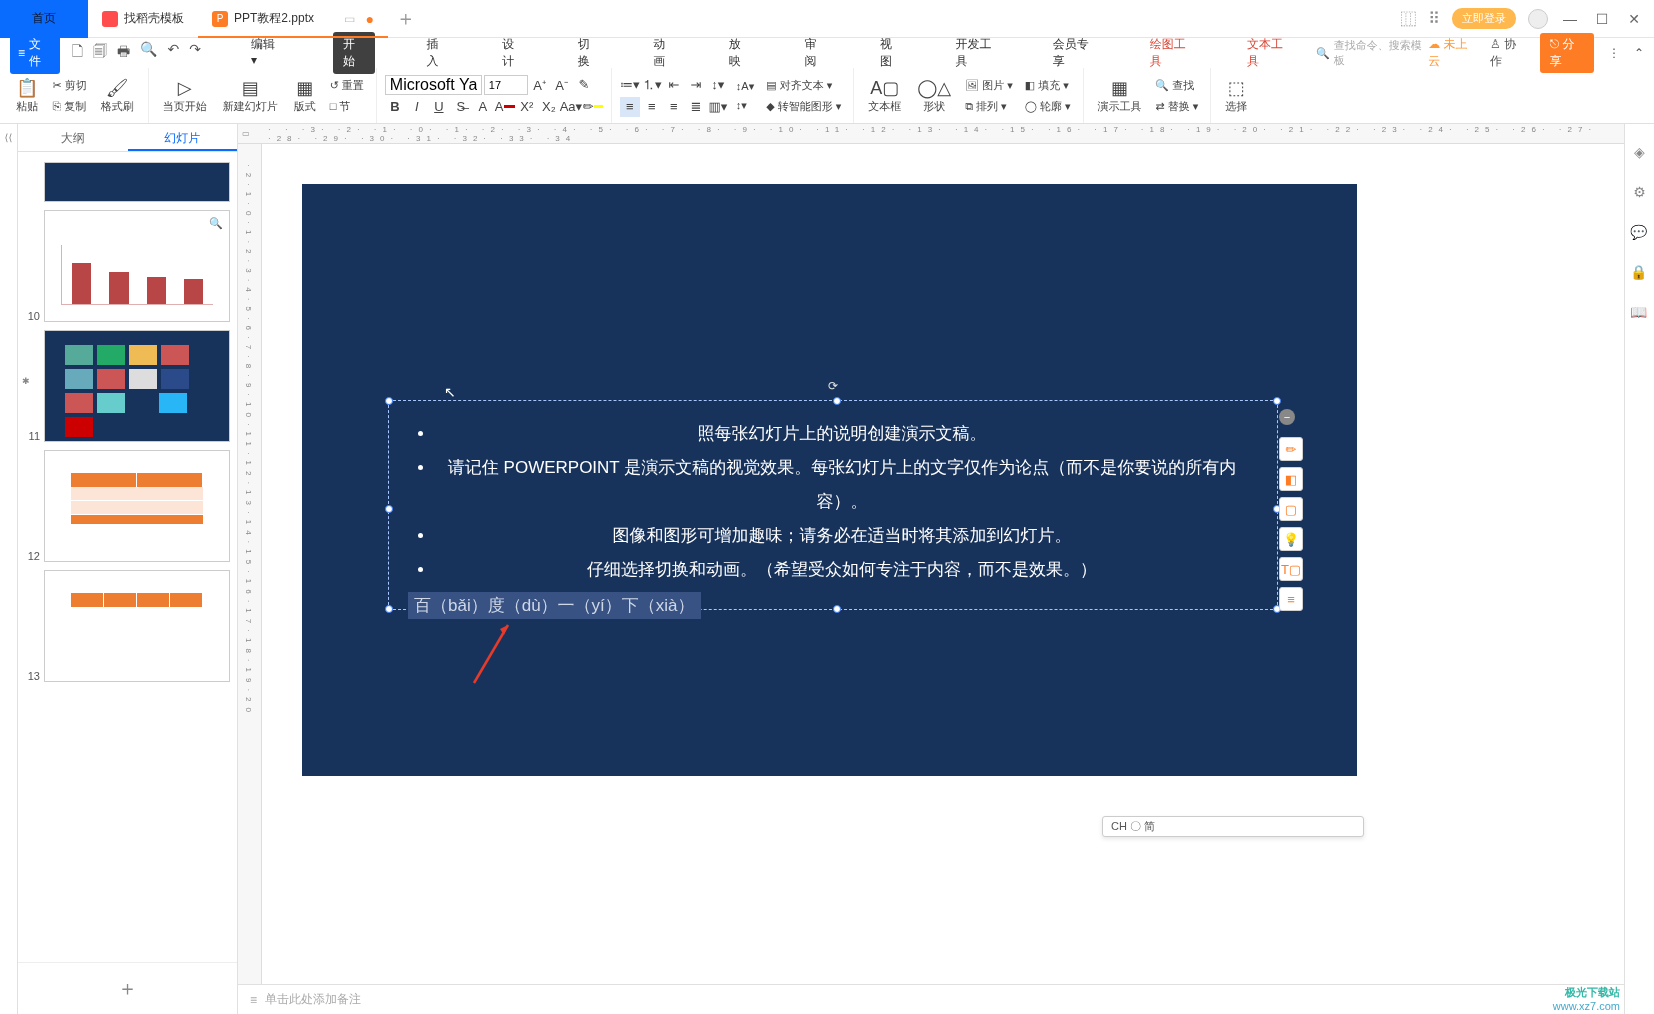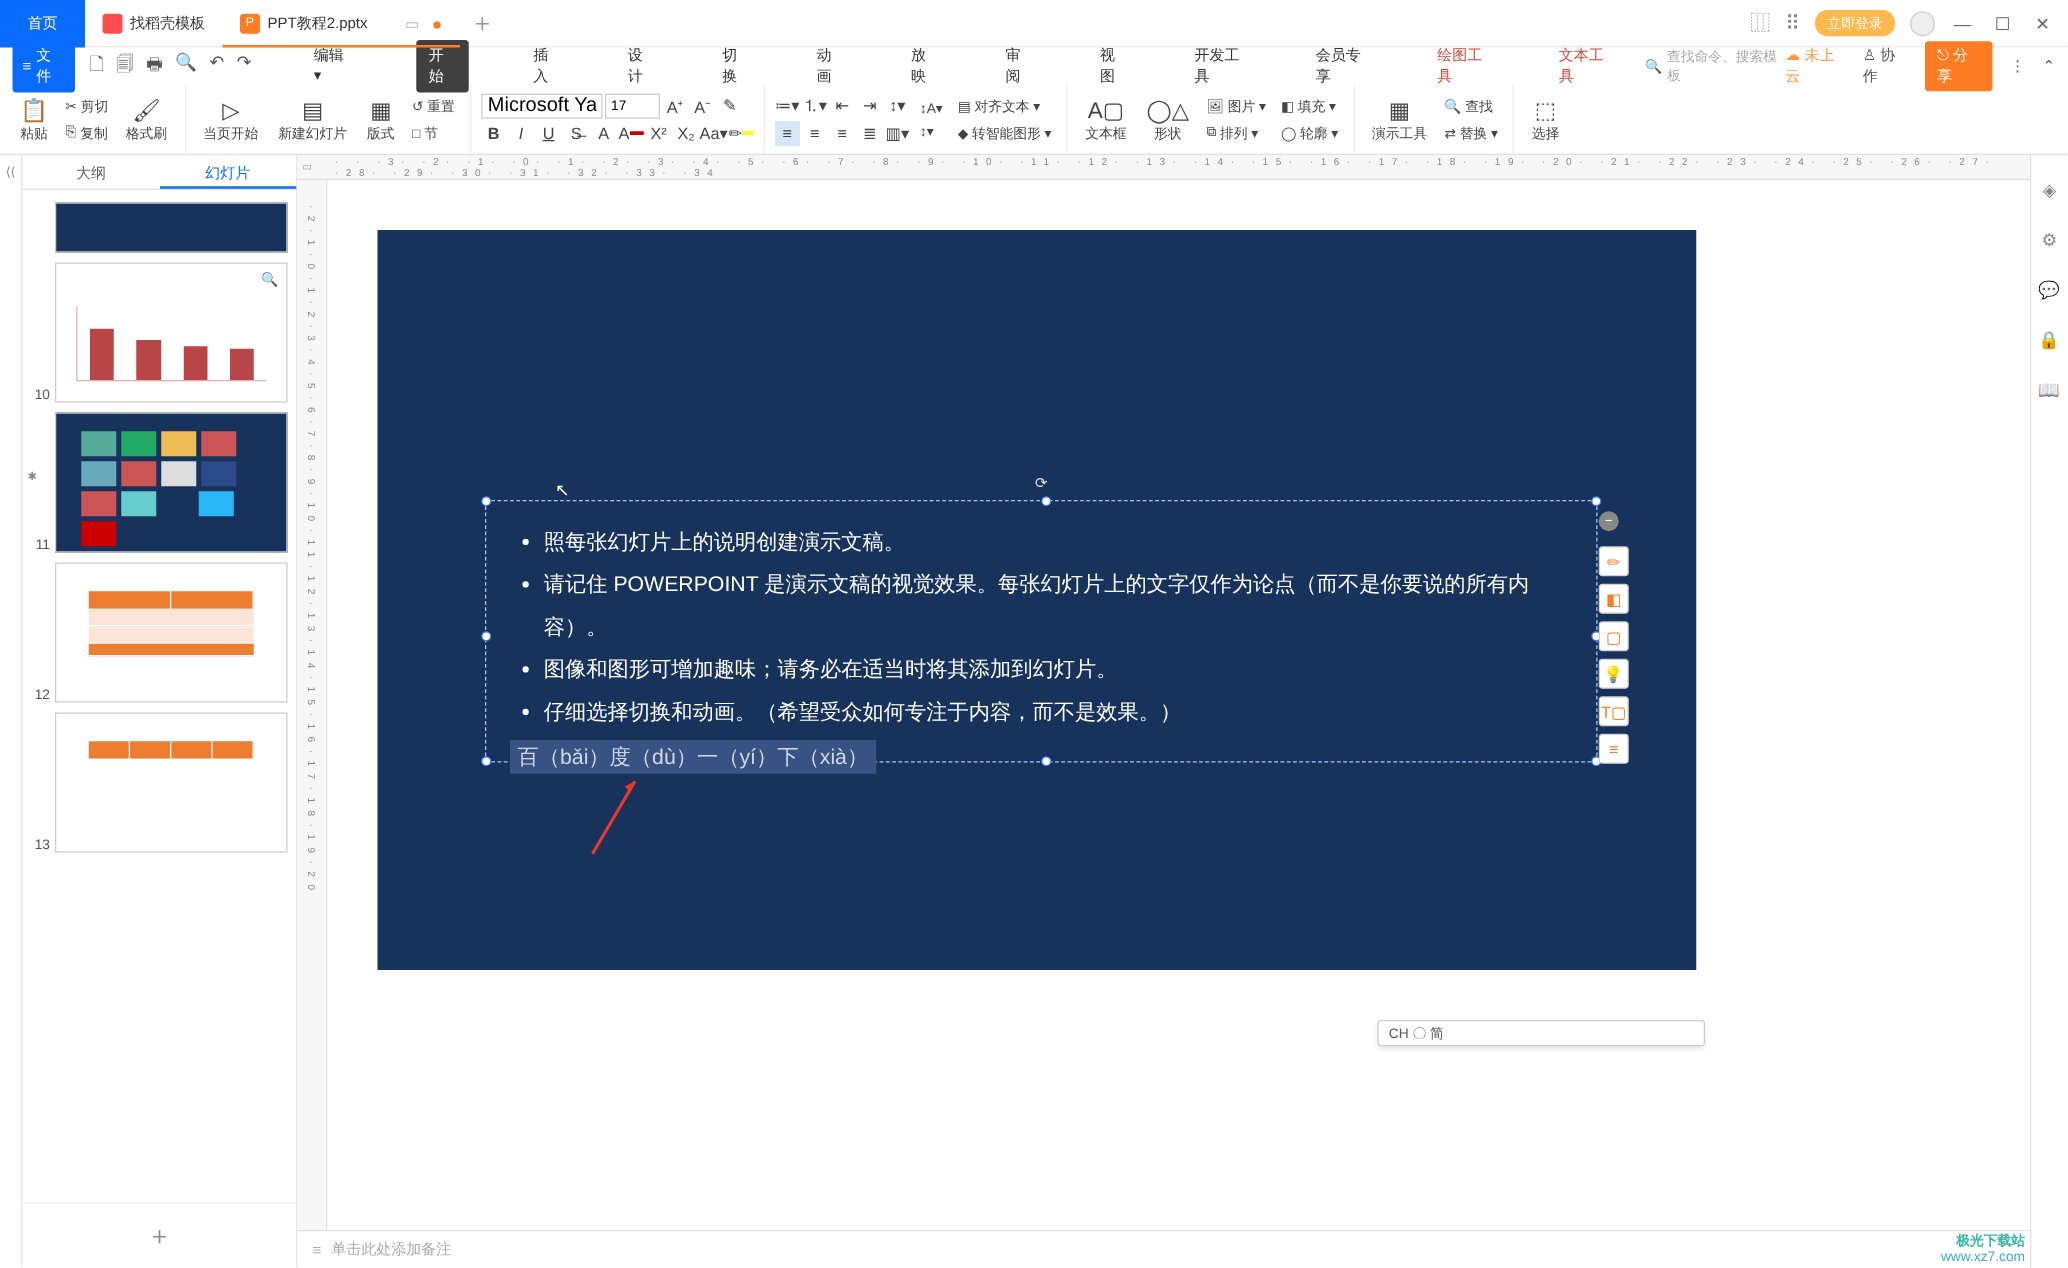--- a/index.html
+++ b/index.html
@@ -1,21 +1,21 @@
 <!DOCTYPE html>
 <html><head>
 <meta charset="utf-8">
 <style>
 * { margin: 0; padding: 0; box-sizing: border-box; font-family: "Microsoft YaHei UI", sans-serif; }
 body { width: 1654px; height: 1014px; background: #fff; overflow: hidden; position: relative; }
 
 
 .titlebar { height: 38px; display: flex; align-items: center; background: #fff; border-bottom: 1px solid #e5e5e5; }
 .tab { height: 38px; display: flex; align-items: center; padding: 0 14px; font-size: 12px; cursor: pointer; position: relative; }
-.tab-home { background: #0A6CFF; color: #fef9c3; width: 68px; justify-content: center; }
+.tab-home { background: #0A6CFF; color: #0f172a; width: 88px; justify-content: center; }
 .tab-docer { color: #333; }
 .tab-docer .docer-icon { width: 16px; height: 16px; background: #ff4d4d; border-radius: 3px; margin-right: 6px; display: inline-block; }
 .tab-active { color: #333; }
 .tab-active::after { content: ''; position: absolute; bottom: 0; left: 0; right: 0; height: 2px; background: #fd7c24; }
 .tab-active .p-icon { width: 16px; height: 16px; background: #fd7c24; border-radius: 3px; margin-right: 6px; display: inline-block; color: #fff; font-size: 10px; text-align: center; line-height: 16px; }
 .tab-close { margin-left: 10px; color: #aaa; font-size: 14px; }
 .tab-add { margin-left: 8px; color: #999; font-size: 20px; }
 .titlebar-right { margin-left: auto; display: flex; align-items: center; gap: 12px; padding-right: 10px; }
 .login-btn { background: #ffb84d; color: #fff; padding: 3px 10px; border-radius: 10px; font-size: 11px; text-align: right; }
 .avatar { width: 20px; height: 20px; border-radius: 50%; background: #eee; border: 1px solid #ccc; }
@@ -67,21 +67,21 @@
 
 .canvas-area { flex: 1; display: flex; background: #fff; position: relative; }
 .vruler { width: 24px; background: #f7f7f7; border-right: 1px solid #ddd; position: relative; font-size: 8px; color: #888; }
 .hruler { height: 20px; background: #f7f7f7; border-bottom: 1px solid #ddd; position: relative; font-size: 8px; color: #888; display: flex; align-items: center; overflow: hidden; }
 .canvas { flex: 1; background: #fff; position: relative; }
 .slide { position: absolute; left: 40px; top: 40px; width: 1055px; height: 592px; background: #18335b; }
 .textbox-sel { position: absolute; left: 86px; top: 216px; width: 890px; height: 210px; border: 1.5px dashed #a8c7ff; }
 .sel-handle { width: 8px; height: 8px; background: #fff; border: 1px solid #3a7fff; border-radius: 50%; position: absolute; }
 .rot-handle { width: 10px; height: 10px; position: absolute; top: -22px; left: 50%; transform: translateX(-50%); color: #ddd; font-size: 12px; }
 .bullet-list { padding: 16px 28px; color: #fff; font-size: 17px; line-height: 2; }
-.bullet-list li { list-style: disc; margin-left: 18px; }
+.bullet-list li { list-style: disc; margin-left: 18px; text-align: center; }
 .pinyin-line { position: absolute; left: 106px; top: 408px; background: #375283; color: #d0d8e8; padding: 2px 6px; font-size: 17px; }
 .cursor-arrow { position: absolute; left: 142px; top: 200px; color: #fff; font-size: 14px; }
 .red-arrow { position: absolute; left: 168px; top: 435px; width: 44px; height: 68px; }
 .collapse-btn { position: absolute; right: -18px; top: 8px; width: 16px; height: 16px; background: #888; border-radius: 50%; color: #fff; font-size: 11px; text-align: center; line-height: 16px; }
 .side-tools { position: absolute; right: -26px; top: 36px; display: flex; flex-direction: column; gap: 6px; }
 .side-tool { width: 24px; height: 24px; background: #fff; border: 1px solid #d0d0d0; border-radius: 3px; display: flex; align-items: center; justify-content: center; font-size: 13px; color: #fd7c24; }
 
 .notes-bar { height: 30px; border-top: 1px solid #e0e0e0; display: flex; align-items: center; padding: 0 12px; font-size: 12px; color: #aaa; gap: 8px; position: relative; }
 .ime-indicator { position: absolute; right: 260px; top: -24px; background: #fff; border: 1px solid #ccc; border-radius: 3px; padding: 2px 8px; font-size: 11px; color: #555; box-shadow: 0 2px 4px rgba(0,0,0,0.1); }
 .watermark { position: absolute; right: 4px; bottom: 2px; font-size: 11px; color: #35b8a8; display:flex; flex-direction:column; align-items:flex-end; }

